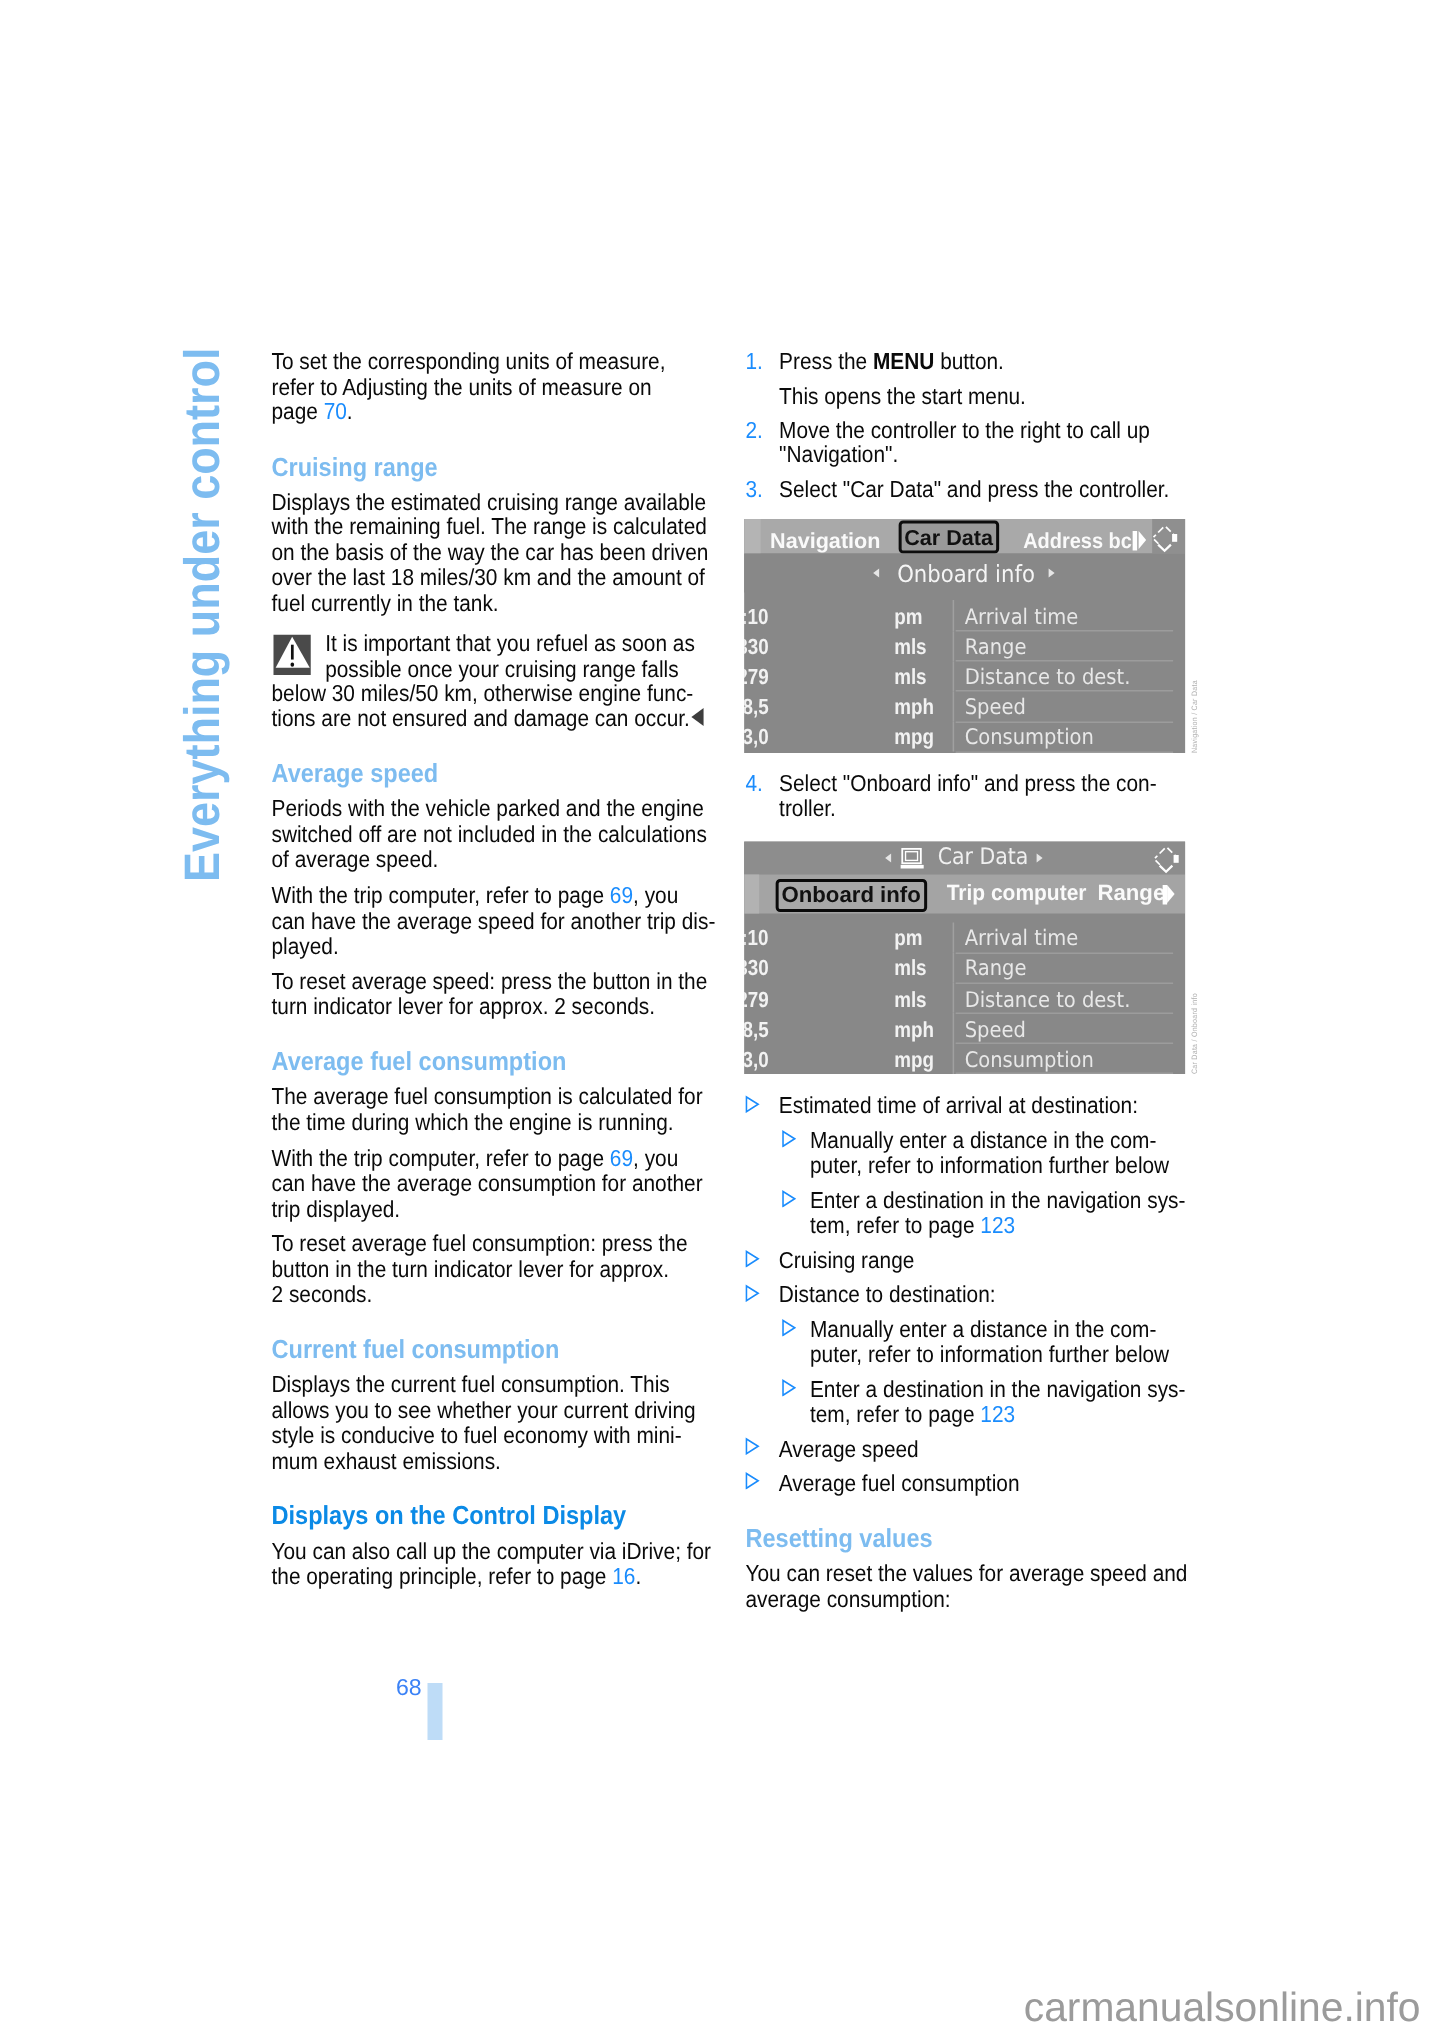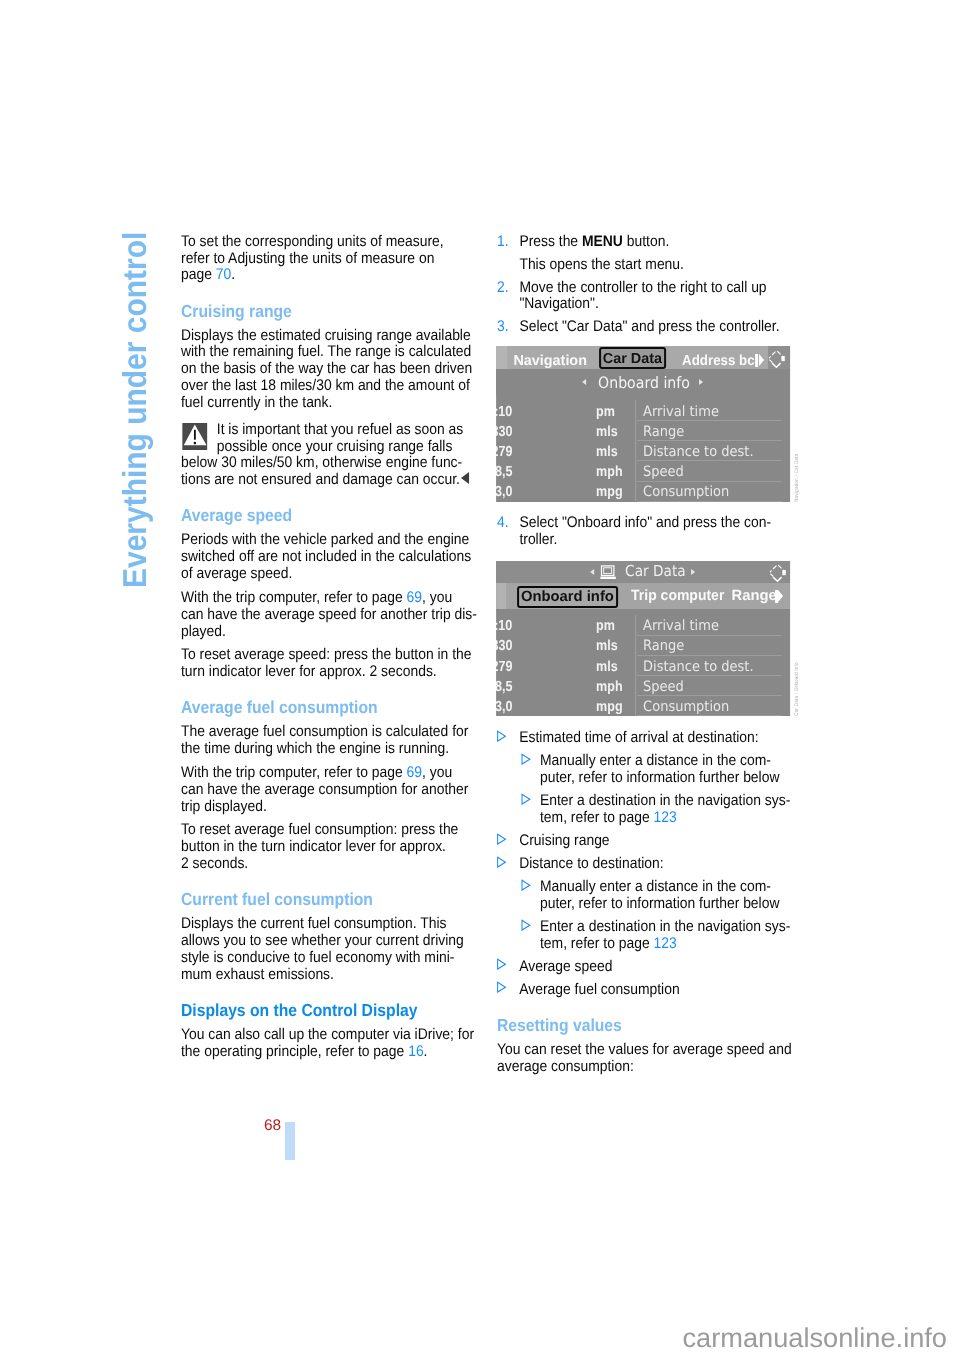--- a/index.html
+++ b/index.html
@@ -120,21 +120,21 @@
   .scr-row .scr-val{position:absolute;right:222.4px;top:3.3px;color:#f2f2f2;font-size:14.6px;
      font-family:"Liberation Sans",sans-serif;
      font-weight:bold;line-height:14px;transform:scaleX(0.86);transform-origin:100% 50%;}
   .scr-row .scr-unit{position:absolute;left:99.6px;top:3.3px;color:#f2f2f2;font-size:14.6px;
      font-family:"Liberation Sans",sans-serif;
      font-weight:bold;line-height:14px;transform:scaleX(0.86);transform-origin:0 50%;}
   .scr-row .scr-lbl{position:absolute;left:147.1px;top:3.3px;color:#e8e8e8;font-size:14.3px;
      line-height:14px;white-space:nowrap;transform:scaleX(0.91);transform-origin:0 50%;}
   .cap{position:absolute;left:303.5px;bottom:0;font-size:5.2px;color:#b0b0b0;
       transform:rotate(-90deg) scaleX(0.903);transform-origin:0 100%;white-space:nowrap;letter-spacing:0.2px;}
-  .pagenum{position:absolute;left:264px;top:1118px;font-size:15.4px;line-height:16.85px;color:#b91c1c;}
+  .pagenum{position:absolute;left:264px;top:1118px;font-size:15.4px;line-height:16.85px;color:#3b82f6;}
   .pagebar{position:absolute;left:285px;top:1121.9px;width:9.8px;height:37.8px;background:#bedcf7;}
   .wm{position:absolute;left:682.5px;top:1322px;font-size:27.2px;line-height:32px;color:#9b9b9b;}
 </style>
 </head>
 <body>
 
 <div class="page">
 
   <div class="chapter-tab">Everything under control</div>
 

